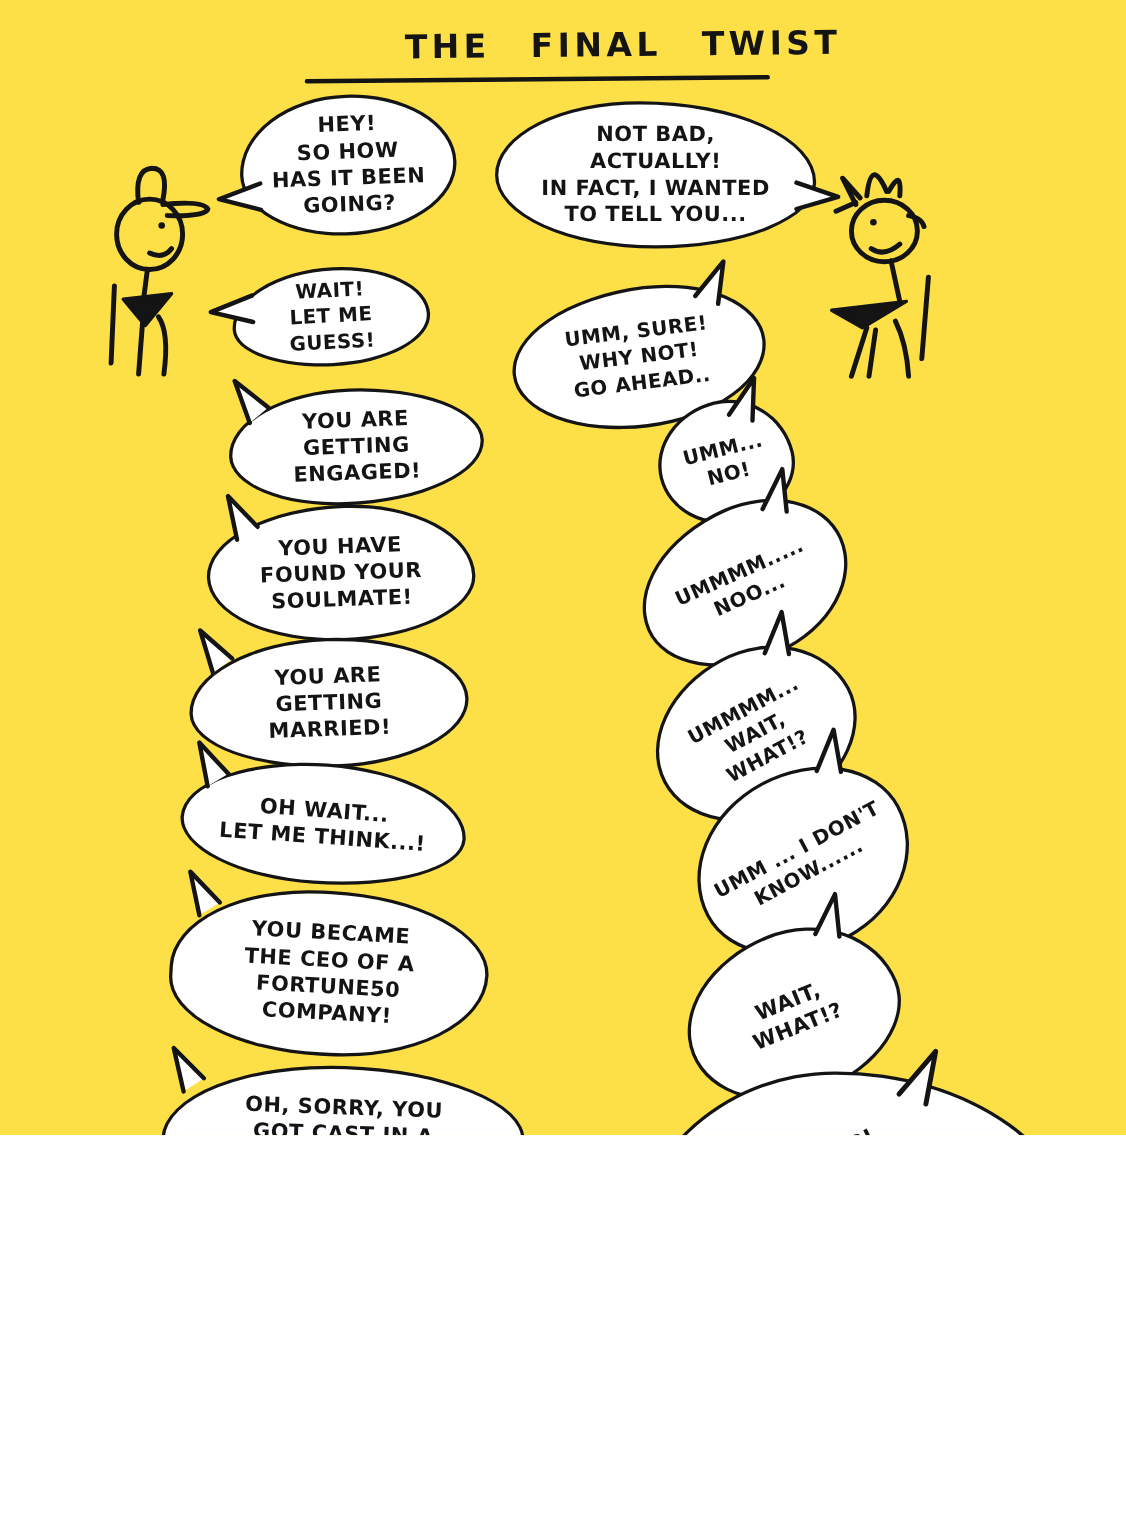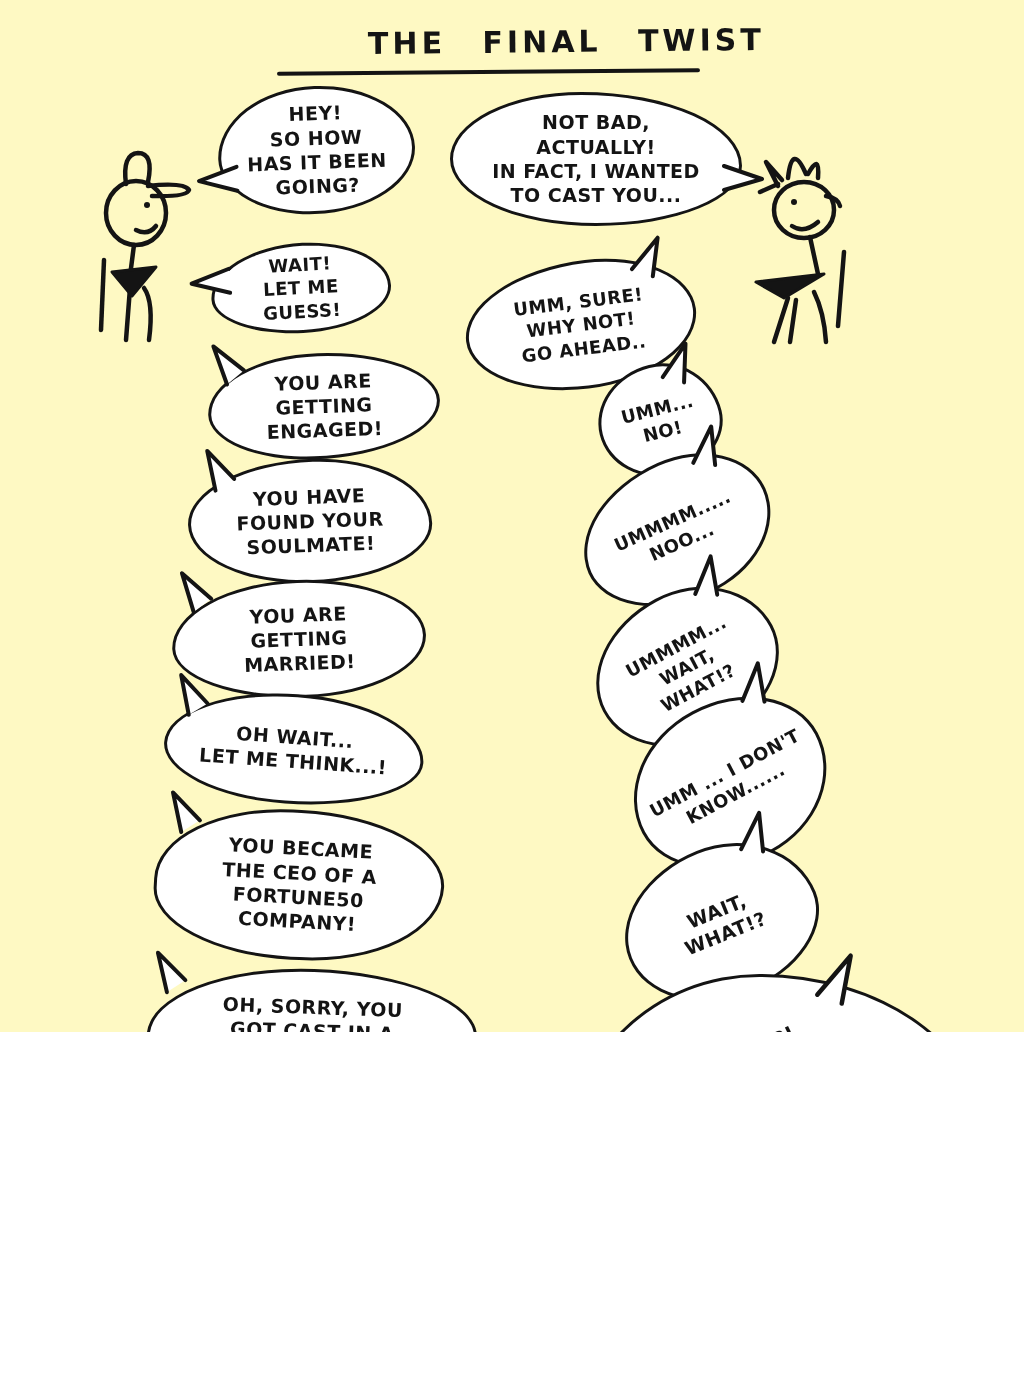--- a/index.html
+++ b/index.html
@@ -1,19 +1,19 @@
 <!DOCTYPE html>
 <html><head>
 <meta charset="utf-8">
 <style>
   html,body{margin:0;padding:0;background:#ffffff;}
   #comic{
     position:relative;
     width:1024px;height:1032px;
-    background:#fef9c3;
+    background:#fde047;
     overflow:hidden;
     font-family:"DejaVu Sans", sans-serif;
     color:#141414;
   }
   .title{
     position:absolute;
     font-size:30px;font-weight:bold;
     letter-spacing:4px;word-spacing:22px;
     transform:rotate(-0.6deg);
     white-space:nowrap;
@@ -163,21 +163,21 @@
 HOLLYWOOD MOVIE!</div>
   </div>
 
   <div class="bubble" style="left:450px;top:92px;width:292px;height:134px;border-radius:45% 55% 50% 50% / 50% 55% 45% 50%;">
     <svg class="tail" style="right:-27px;top:66px;" width="44" height="36" viewBox="0 0 44 36">
       <path d="M2,5 L40,18 L2,29" fill="#ffffff" stroke="#141414" stroke-width="4" stroke-linecap="round" stroke-linejoin="round"></path>
     </svg>
     <div class="bt" style="font-size:19px;">NOT BAD,
 ACTUALLY!
 IN FACT, I WANTED
-TO CAST YOU...</div>
+TO TELL YOU...</div>
   </div>
 
   <div class="bubble" style="left:465px;top:261px;width:232px;height:128px;border-radius:55% 45% 50% 50% / 52% 48% 52% 48%;transform:rotate(-7deg);">
     <svg class="tail" style="right:18px;top:-23px;transform:rotate(26deg);" width="36" height="44" viewBox="0 0 36 44">
       <path d="M6,42 L20,4 L28,42" fill="#ffffff" stroke="#141414" stroke-width="4" stroke-linecap="round" stroke-linejoin="round"></path>
     </svg>
     <div class="bt" style="font-size:18px;">UMM, SURE!
 WHY NOT!
 GO AHEAD..</div>
   </div>

